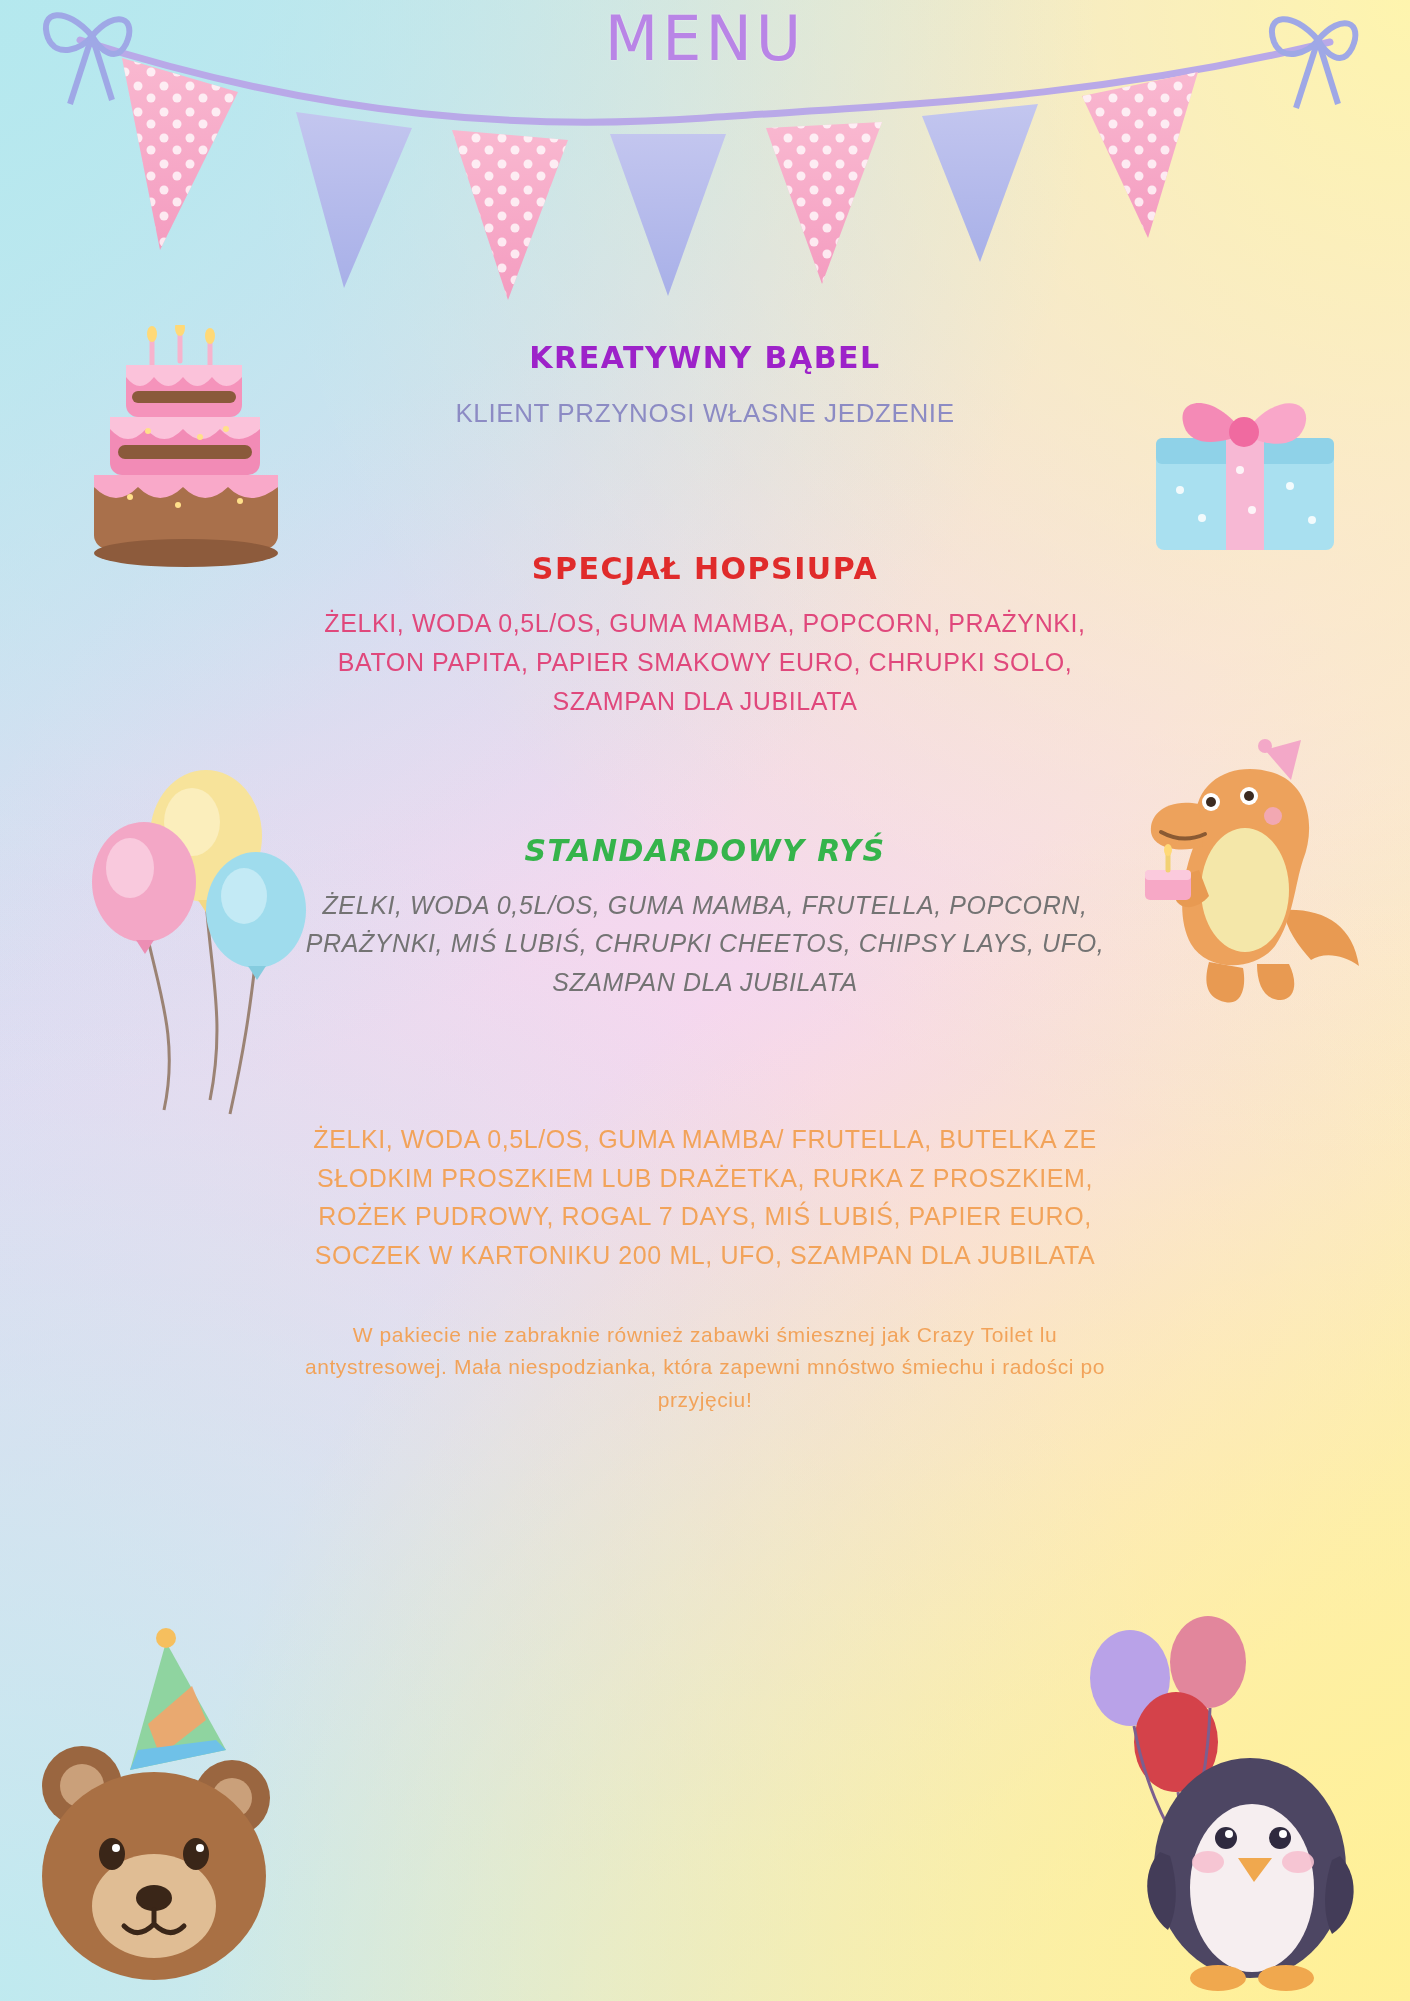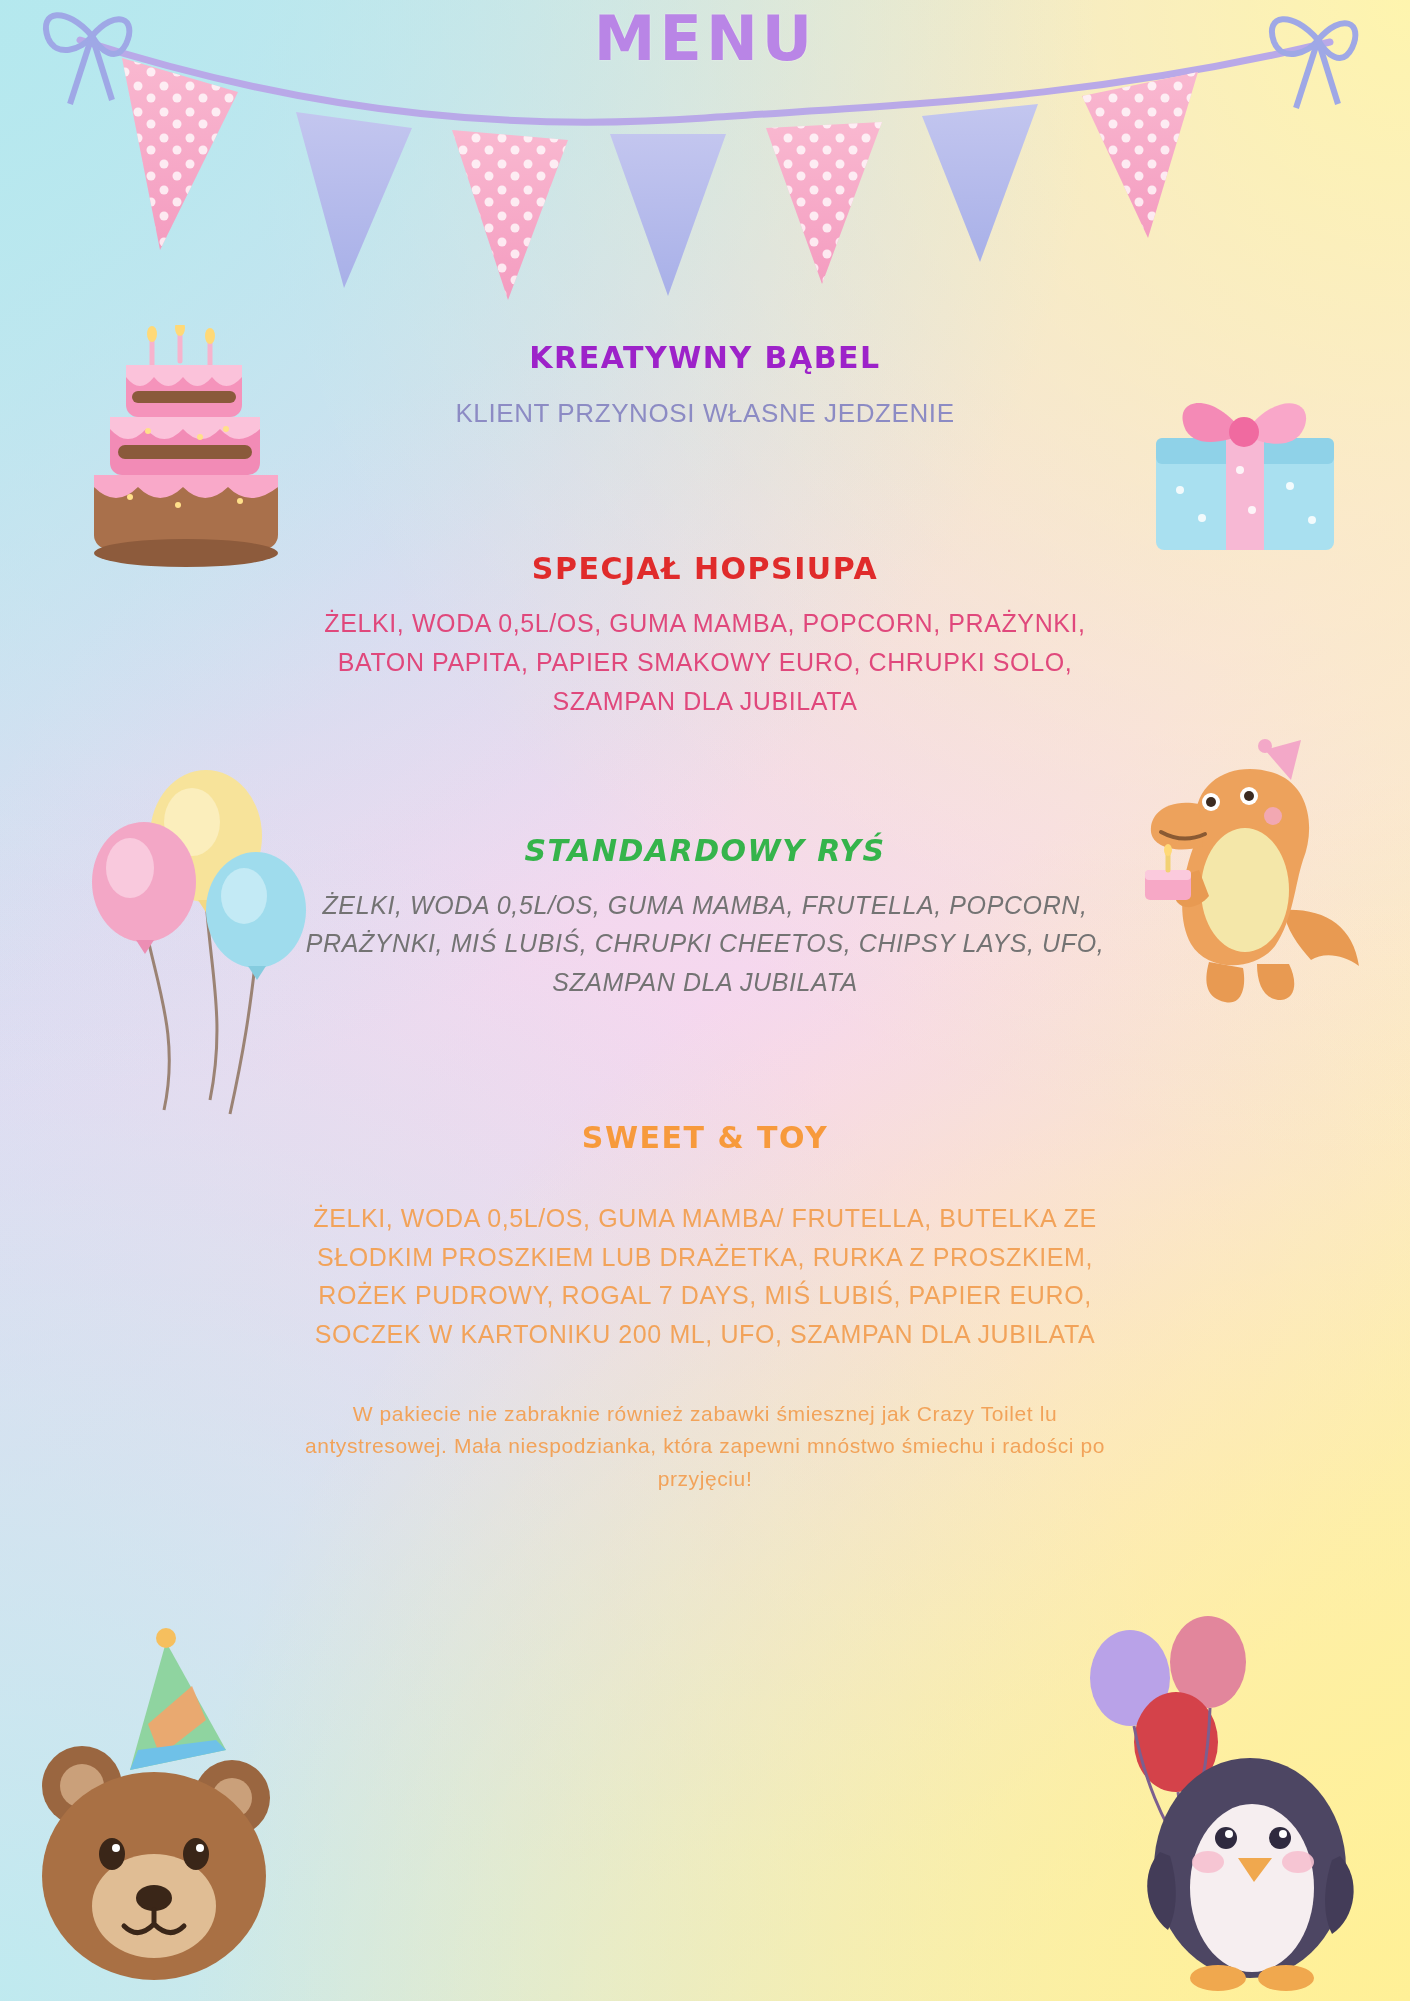--- a/index.html
+++ b/index.html
@@ -37,21 +37,21 @@
   }
 
   
   .menu-title {
     position: absolute;
     top: 2px;
     left: 0;
     width: 1410px;
     text-align: center;
     font-size: 62px;
-    font-weight: bold;
+    font-weight: normal;
     letter-spacing: 4px;
     color: #b985e6;
     text-shadow: 0 0 2px rgba(255,255,255,0.6);
     font-family: "DejaVu Sans", sans-serif;
   }
 
   
   .content {
     position: absolute;
     top: 340px;
@@ -340,21 +340,20 @@
       <div class="s-body b-specjal">ŻELKI, WODA 0,5L/OS, GUMA MAMBA, POPCORN, PRAŻYNKI, BATON PAPITA, PAPIER SMAKOWY EURO, CHRUPKI SOLO,
 SZAMPAN DLA JUBILATA</div>
     </div>
 
     <div class="section sec-standard">
       <div class="s-heading h-standard">STANDARDOWY RYŚ</div>
       <div class="s-body b-standard">ŻELKI, WODA 0,5L/OS, GUMA MAMBA, FRUTELLA, POPCORN, PRAŻYNKI,  MIŚ LUBIŚ, CHRUPKI CHEETOS, CHIPSY LAYS, UFO,  SZAMPAN DLA JUBILATA</div>
     </div>
 
     <div class="section sec-sweet">
-      <div class="s-heading h-sweet">SWEET &amp; TOY</div>
       <div class="s-body b-sweet">ŻELKI, WODA 0,5L/OS, GUMA MAMBA/ FRUTELLA, BUTELKA ZE SŁODKIM PROSZKIEM LUB DRAŻETKA, RURKA Z PROSZKIEM, ROŻEK PUDROWY, ROGAL 7 DAYS, MIŚ LUBIŚ, PAPIER EURO, SOCZEK W KARTONIKU 200 ML, UFO, SZAMPAN DLA JUBILATA</div>
     </div>
 
     <div class="section sec-note">
       <div class="s-body b-note">W pakiecie nie zabraknie również zabawki śmiesznej jak Crazy Toilet lu  antystresowej. Mała niespodzianka, która zapewni mnóstwo śmiechu i radości po przyjęciu!</div>
     </div>
 
   </div>
 </div>
 

